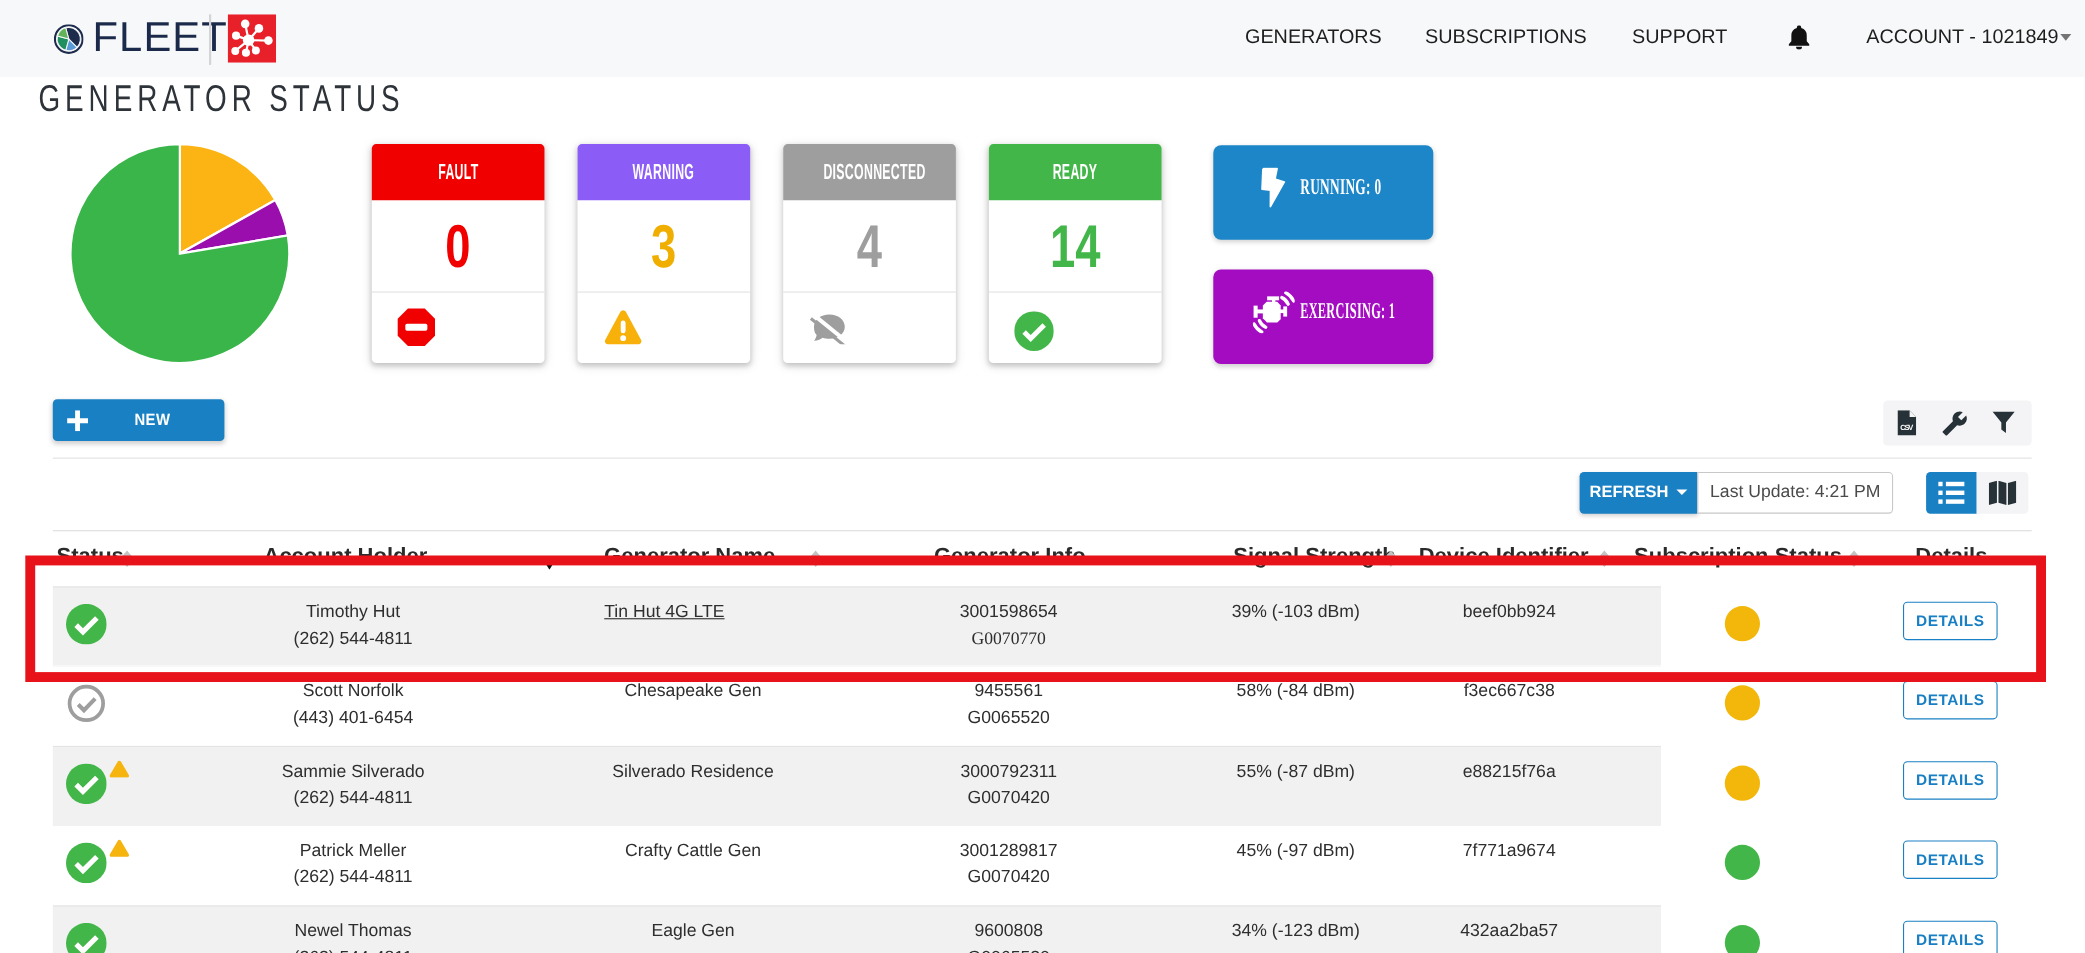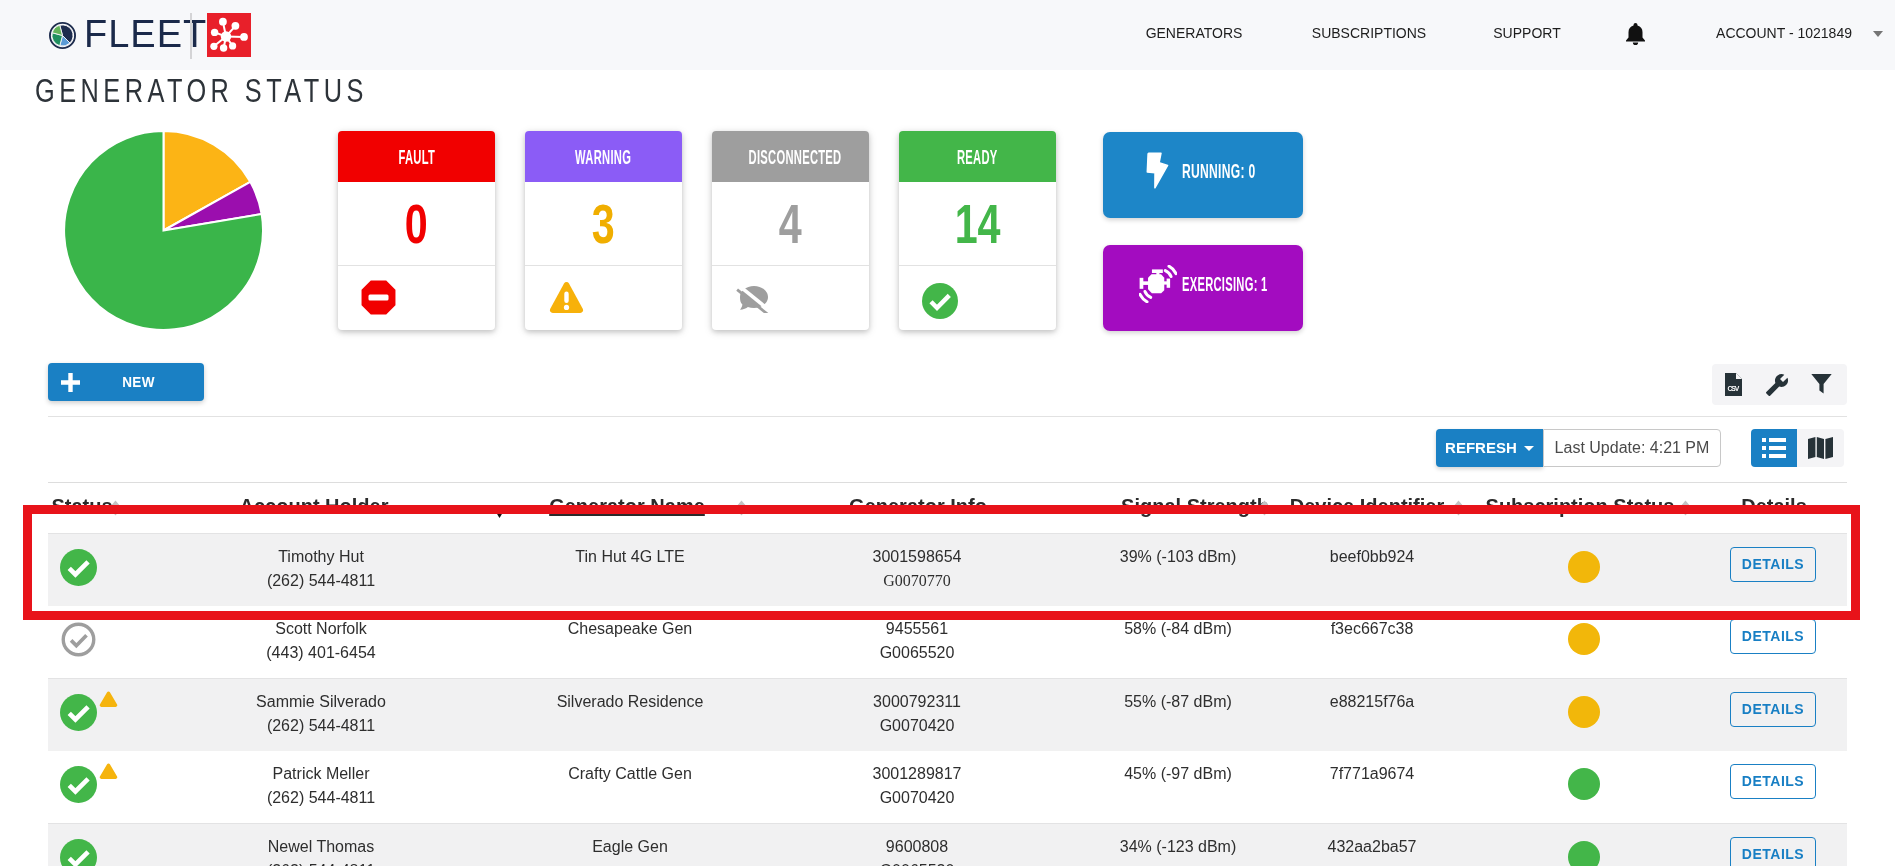--- a/index.html
+++ b/index.html
@@ -4,49 +4,49 @@
 <style>
 * { margin:0; padding:0; box-sizing:border-box; }
 html,body { width:1895px; height:866px; overflow:hidden; background:#fff;
   font-family:"Liberation Sans", sans-serif; }
 .abs { position:absolute; }
 .cond { display:inline-block; transform:scaleX(.56); transform-origin:center; white-space:nowrap; letter-spacing:.5px; }
 .condn { display:inline-block; transform:scaleX(.75); transform-origin:center; white-space:nowrap; }
 .condb { display:inline-block; transform:scaleX(.59); transform-origin:left; white-space:nowrap; letter-spacing:.5px; }
 
 #nav { position:absolute; left:0; top:0; width:1895px; height:70px; background:#f7f8fa; }
-.navlink { position:absolute; top:0; height:66px; line-height:66px; font-size:14px; color:#1d1d1d; text-align:center; transform:translateX(-50%); white-space:nowrap; }
+.navlink { position:absolute; top:0; height:66px; line-height:66px; font-size:18px; color:#1d1d1d; text-align:center; transform:translateX(-50%); white-space:nowrap; }
 
 #h1 { position:absolute; left:35px; top:71px; font-size:34px; color:#2d3339; letter-spacing:6px; transform:scaleX(.745); transform-origin:left; white-space:nowrap; }
 
 .card { position:absolute; top:131px; width:157px; height:199px; background:#fff; border-radius:4px;
   box-shadow:0 2px 5px rgba(0,0,0,.16), 0 2px 10px rgba(0,0,0,.12); }
 .chead { height:51px; border-radius:4px 4px 0 0; color:#fff; text-align:center; line-height:53px; font-size:20px; font-weight:bold; }
 .cnum { height:84px; text-align:center; font-size:55px; font-weight:bold; line-height:85px; border-bottom:1px solid #e2e2e2; }
 .cicon { height:62px; position:relative; }
 
 .bigbtn { position:absolute; left:1103px; width:200px; height:86px; border-radius:7px; color:#fff;
-  box-shadow:0 2px 5px rgba(0,0,0,.18); display:flex; align-items:center; justify-content:center; }
+  box-shadow:0 2px 5px rgba(0,0,0,.18); display:flex; align-items:center; justify-content:center;font-family:Liberation Serif, serif; }
 
 
 #newgen { position:absolute; left:48px; top:363px; width:156px; height:38px; background:#1a80c4; border-radius:4px;
   color:#fff; font-weight:bold; font-size:15px; text-align:center; line-height:38px; letter-spacing:.4px;
   box-shadow:0 2px 5px rgba(0,0,0,.2); }
 #toolpanel { position:absolute; left:1712px; top:364px; width:135px; height:41px; background:#f4f4f6; border-radius:4px; }
 #hr1 { position:absolute; left:48px; top:416px; width:1799px; height:1px; background:#e2e2e2; }
 #hr2 { position:absolute; left:48px; top:482px; width:1799px; height:1px; background:#ddd; }
 #refreshbtn { position:absolute; left:1436px; top:429px; width:107px; height:38px; background:#1a80c4; border-radius:4px 0 0 4px;
   color:#fff; font-weight:bold; font-size:15px; text-align:center; line-height:38px; box-shadow:0 2px 4px rgba(0,0,0,.18); }
 #lastupd { position:absolute; left:1543px; top:429px; width:178px; height:38px; background:#fff; border:1px solid #c8c8c8;
   border-radius:0 4px 4px 0; color:#4a4a4a; font-size:16px; text-align:center; line-height:36px; }
 #listbtn { position:absolute; left:1751px; top:429px; width:46px; height:38px; background:#1a80c4; border-radius:4px 0 0 4px; }
 #mapbtn  { position:absolute; left:1797px; top:429px; width:47px; height:38px; background:#f4f4f6; border-radius:0 4px 4px 0; }
 
 .th { position:absolute; top:492.5px; height:26px; line-height:26px; font-size:20px; font-weight:bold; color:#2b2b2b; transform:translateX(-50%); white-space:nowrap; }
-.row { position:absolute; left:48px; width:1799px; height:72px; box-shadow:inset 0 1px 0 rgba(0,0,0,.055); }
+.row { position:absolute; left:48px; width:1462px; height:72px; box-shadow:inset 0 1px 0 rgba(0,0,0,.055); }
 .row.g { background:#f1f1f2; }
 .cell { position:absolute; font-size:16px; color:#2e2e2e; transform:translateX(-50%); white-space:nowrap; text-align:center; line-height:24px; }
 .l1 { top:12px; } .l2 { top:36px; }
 .dot { position:absolute; left:1520px; top:18px; width:32px; height:32px; border-radius:50%; }
 .details { position:absolute; left:1682px; top:14px; width:86px; height:35px; border:1px solid #1a80c4; border-radius:4px;
   color:#187fc4; font-size:14px; font-weight:bold; text-align:center; line-height:33px; letter-spacing:.5px; background:transparent; }
 #redrect { position:absolute; left:23px; top:505px; width:1837px; height:115px; border:9px solid #e8131a; z-index:50; }
 </style>
 </head>
 <body>
@@ -211,21 +211,21 @@
 </div>
 <div id="mapbtn">
   <svg class="abs" style="left:11px;top:8px" width="25" height="22" viewBox="0 0 25 22">
     <path fill="#263238" d="M0 2 L7.4 0 V20 L0 22 Z M8.8 0 L16 2 V22 L8.8 20 Z M17.4 2 L25 0 V20 L17.4 22 Z"></path>
   </svg>
 </div>
 <div id="hr2"></div>
 
 <div class="th" style="left:82px;">Status</div>
 <div class="th" style="left:314px;">Account Holder</div>
-<div class="th" style="left:627px;text-decoration:underline;">Generator Name</div>
+<div class="th" style="left:627px;">Generator Name</div>
 <div class="th" style="left:918px;">Generator Info</div>
 <div class="th" style="left:1175px;margin-left:20px;">Signal Strength</div>
 <div class="th" style="left:1367px;">Device Identifier</div>
 <div class="th" style="left:1580px;">Subscription Status</div>
 <div class="th" style="left:1774px;">Details</div>
 <svg class="abs" style="left:110px;top:499px" width="11" height="18" viewBox="0 0 11 15">
     <path fill="#c3c3c3" d="M5.5 0 L10.2 5.5 H0.8 Z M5.5 15 L0.8 9.5 H10.2 Z"></path>
   </svg>
 <svg class="abs" style="left:494px;top:509px" width="11" height="9" viewBox="0 0 11 9">
     <path fill="#111" d="M5.5 9 L0 0 H11 Z"></path>
@@ -243,21 +243,21 @@
     <path fill="#c3c3c3" d="M5.5 0 L10.2 5.5 H0.8 Z M5.5 15 L0.8 9.5 H10.2 Z"></path>
   </svg>
 
 <div class="row g" style="top:533px;">
   <svg class="abs" style="left:12px;top:16px" width="37" height="37" viewBox="0 0 24 24">
       <circle cx="12" cy="12" r="12" fill="#43b649"></circle>
       <path d="M6 12.5 l4 4 L18.2 8.3" stroke="#fff" stroke-width="3" fill="none"></path>
     </svg>
   <div class="cell l1" style="left:273px;">Timothy Hut</div>
   <div class="cell l2" style="left:273px;">(262) 544-4811</div>
-  <div class="cell l1" style="left:582px;">Tin Hut 4G LTE</div>
+  <div class="cell l1" style="left:556px;text-decoration:underline;">Tin Hut 4G LTE</div>
   <div class="cell l1" style="left:869px;">3001598654</div>
   <div class="cell l2" style="left:869px;font-family:Liberation Serif, serif;">G0070770</div>
   <div class="cell l1" style="left:1130px;">39% (-103 dBm)</div>
   <div class="cell l1" style="left:1324px;">beef0bb924</div>
   <div class="dot" style="background:#f2b70a;"></div>
   <div class="details">DETAILS</div>
 </div>
 <div class="row" style="top:605px;">
   <svg class="abs" style="left:12px;top:16px" width="37" height="37" viewBox="0 0 24 24">
       <circle cx="12" cy="12" r="9.9" fill="none" stroke="#9e9e9e" stroke-width="2.2"></circle>

